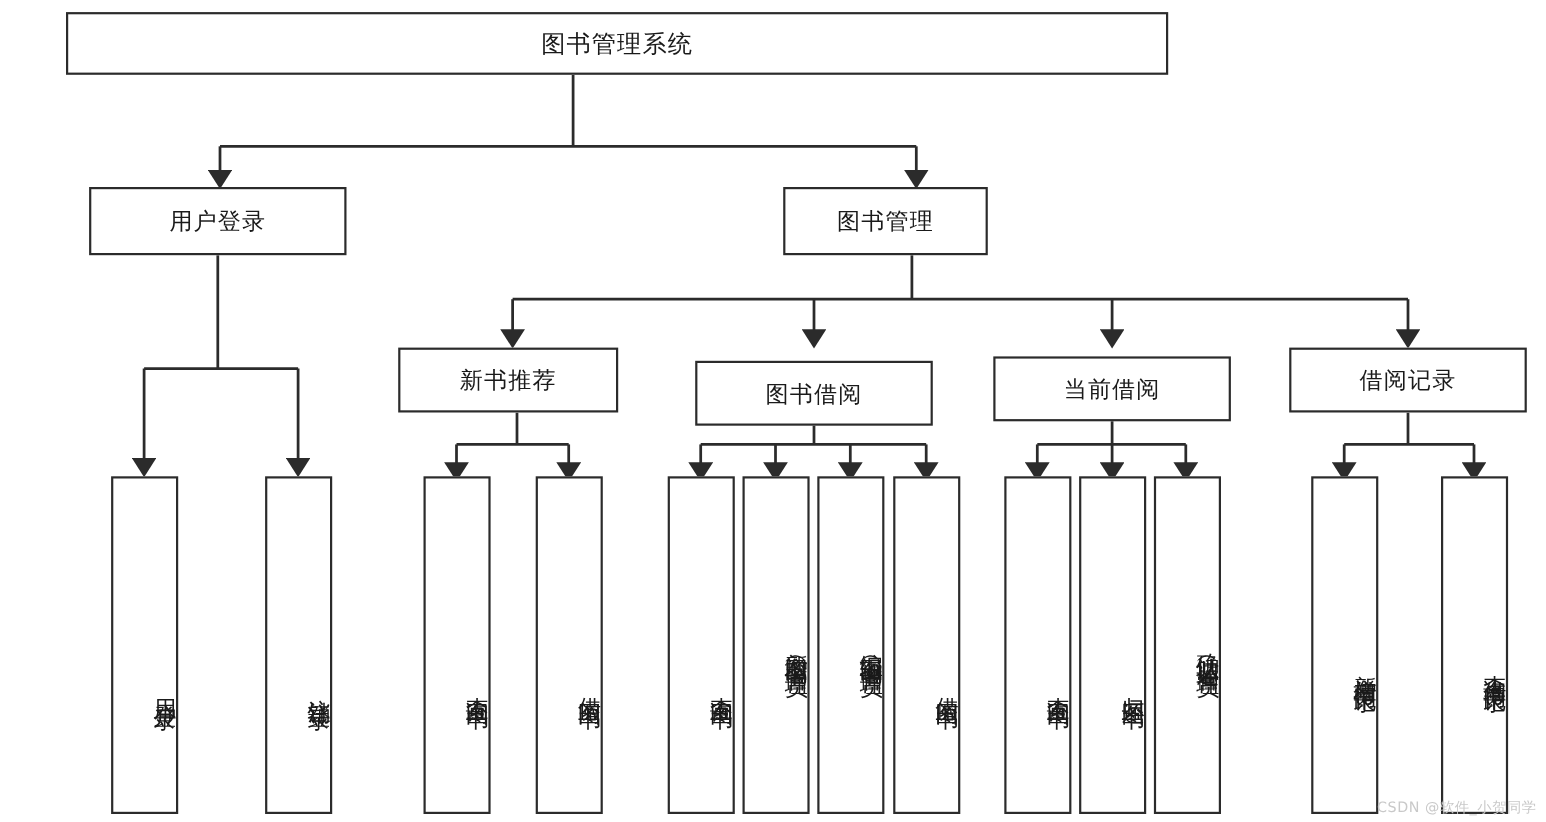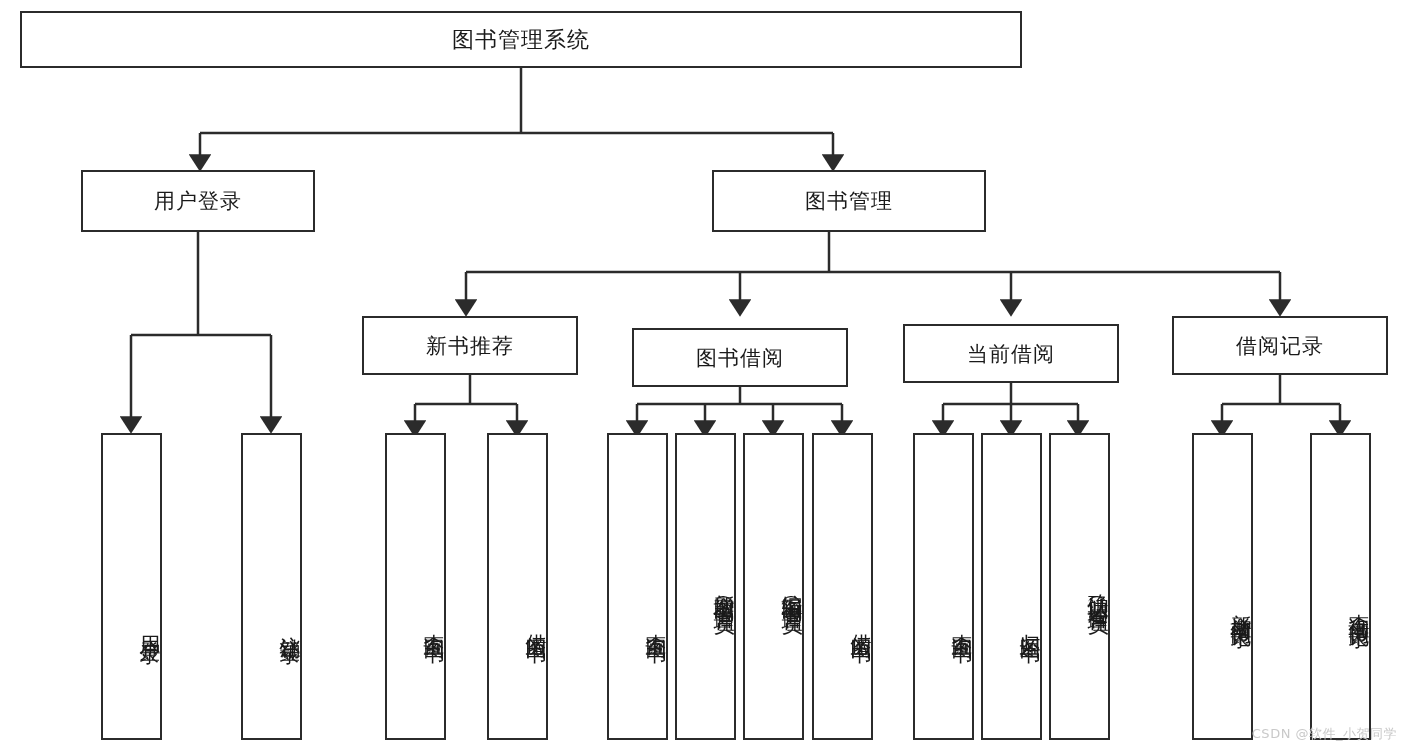--- a/index.html
+++ b/index.html
@@ -36,20 +36,21 @@
     text-orientation: upright;
     font-size: 21px;
     letter-spacing: 3px;
     line-height: 1;
     padding-top: 6px;
     align-items: flex-start;
     justify-content: center;
   }
   .node.root {
     font-size: 22px;
+    margin-left: 40px;
   }
   svg.wires {
     position: absolute;
     left: 0;
     top: 0;
     width: 1405px;
     height: 747px;
     pointer-events: none;
   }
   .watermark {
@@ -117,25 +118,25 @@
     </g>
   </svg>
 
   <div class="node horiz root" style="left:20px; top:11px; width:1002px; height:57px;">
     <span>图书管理系统</span>
   </div>
 
   <div class="node horiz" style="left:81px; top:170px; width:234px; height:62px;">
     <span>用户登录</span>
   </div>
-  <div class="node horiz" style="left:712px; top:170px; width:274px; height:62px;">
+  <div class="node horiz" style="left:712px; top:170px; width:186px; height:62px;">
     <span>图书管理</span>
   </div>
 
-  <div class="node horiz" style="left:362px; top:316px; width:216px; height:59px;">
+  <div class="node horiz" style="left:362px; top:316px; width:200px; height:59px;">
     <span>新书推荐</span>
   </div>
   <div class="node horiz" style="left:632px; top:316px; width:216px; height:59px;margin-top:12px;">
     <span>图书借阅</span>
   </div>
   <div class="node horiz" style="left:903px; top:324px; width:216px; height:59px;">
     <span>当前借阅</span>
   </div>
   <div class="node horiz" style="left:1172px; top:316px; width:216px; height:59px;">
     <span>借阅记录</span>

